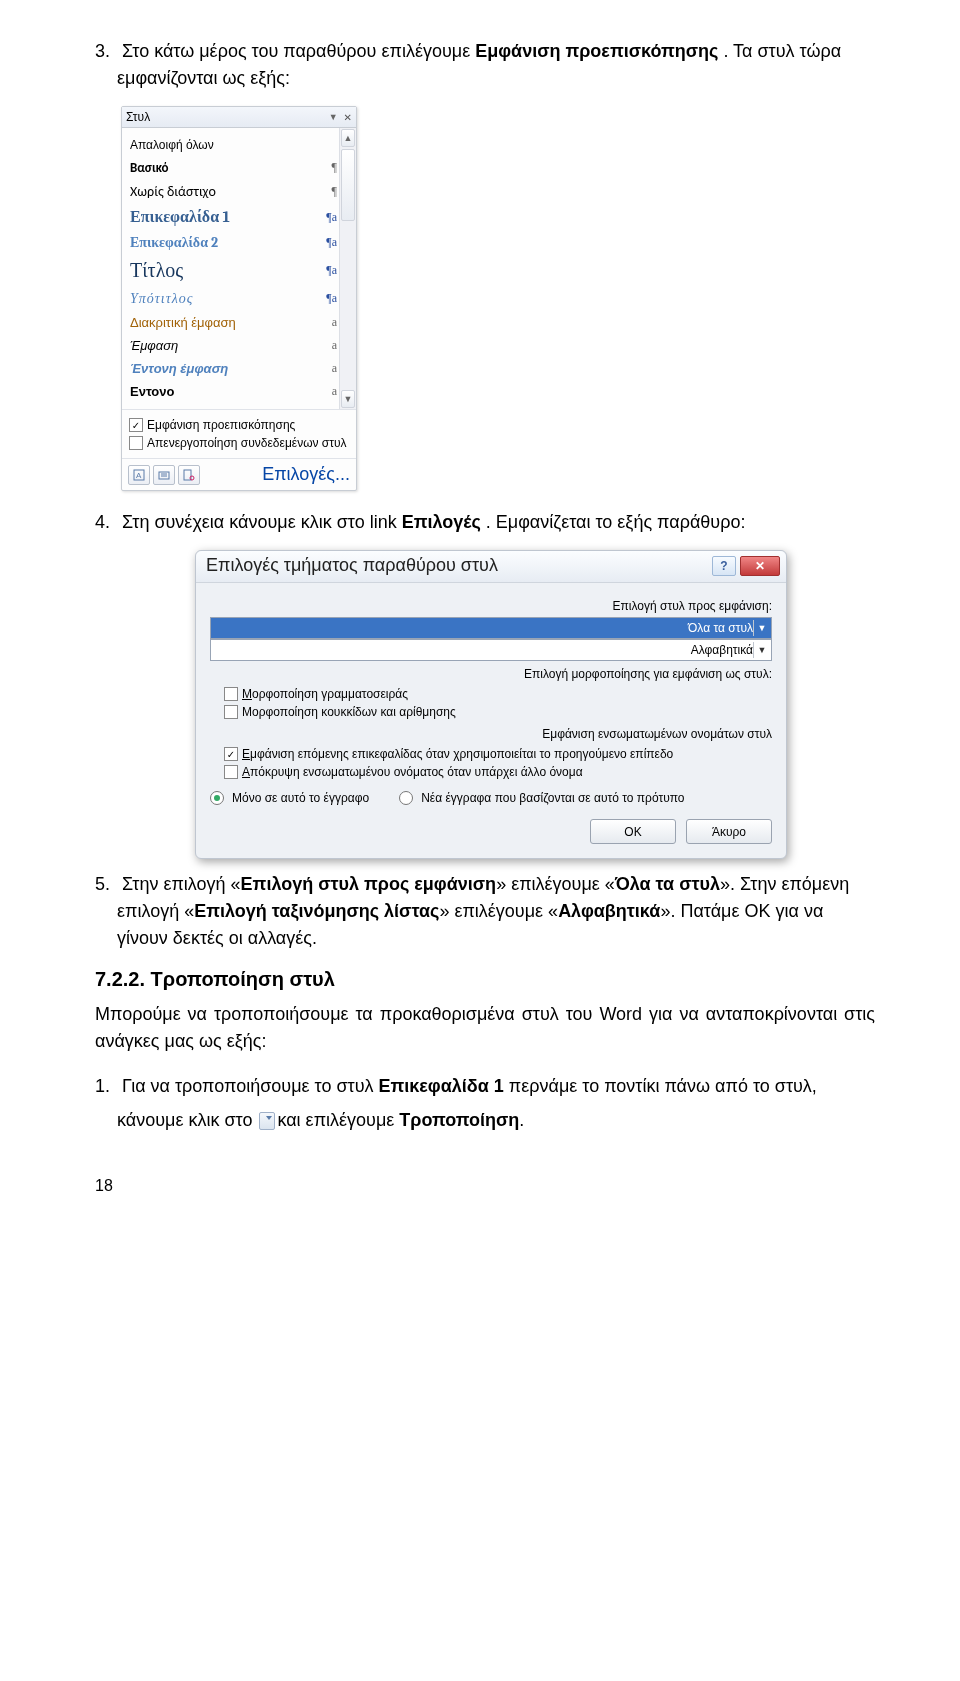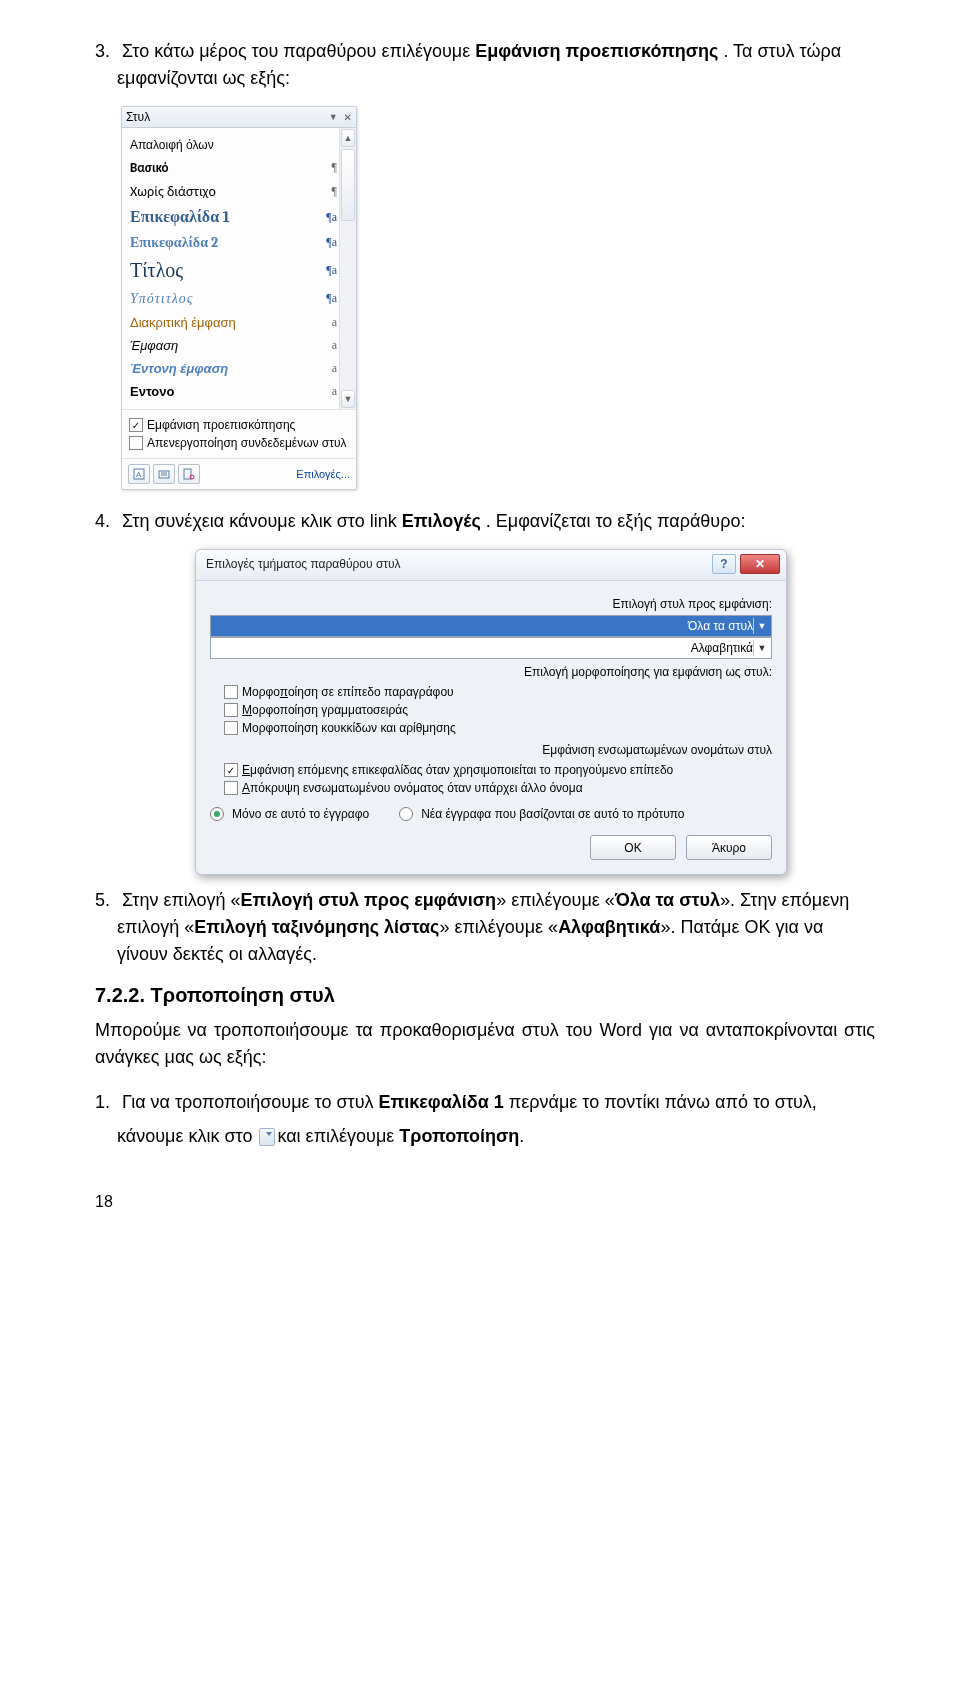--- a/index.html
+++ b/index.html
@@ -53,40 +53,40 @@
   .chk { width: 12px; height: 12px; border: 1px solid #888; display: inline-flex; align-items: center; justify-content: center; font-size: 10px; background: #fff; }
   .sp-botbar {
     border-top: 1px solid #e0e3e9;
     padding: 5px 6px;
     display: flex;
     align-items: center;
     justify-content: space-between;
   }
   .btn-grp { display: flex; gap: 3px; }
   .mini-btn { width: 20px; height: 18px; border: 1px solid #b8c0cc; border-radius: 2px; background: linear-gradient(#fff,#ebeef4); display: inline-flex; align-items: center; justify-content: center; }
-  .link { color: #0646a6; text-decoration: none; font-size: 11px; }
+  .link { color: #0646a6; text-decoration: none; font-size: 18px; }
 
   
   .dlg-wrap { margin: 6px 0 12px 100px; }
   .dlg {
     width: 590px;
     border: 1px solid #bfc6d0;
     border-radius: 6px;
     background: #eef1f5;
     box-shadow: 2px 3px 10px rgba(0,0,0,0.35);
     font-size: 12px;
   }
   .dlg-title {
     display: flex; align-items: center;
     padding: 4px 6px 6px 10px;
     background: linear-gradient(#fbfdff,#e7ecf3);
     border-bottom: 1px solid #cfd5dd;
     border-radius: 6px 6px 0 0;
   }
-  .dlg-title .t { flex: 1; font-size: 12px; color: #222; }
+  .dlg-title .t { flex: 1; font-size: 18px; color: #222; }
   .dlg-help {
     width: 22px; height: 18px; border: 1px solid #9eb8d7;
     background: linear-gradient(#f7fbff,#d7e5f5);
     border-radius: 2px; margin-right: 4px;
     display: inline-flex; align-items: center; justify-content: center;
     color: #3a5f9e; font-weight: bold;
   }
   .dlg-close {
     width: 38px; height: 18px; border: 1px solid #a03030;
     background: linear-gradient(#f08686,#c23a3a);
@@ -277,24 +277,20 @@
 
       <div class="dlg-combo">
         <span class="cv">Αλφαβητικά</span>
         <span class="combo-arrow">▼</span>
       </div>
 
       <div class="dlg-label">Επιλογή μορφοποίησης για εμφάνιση ως στυλ:</div>
       <div class="dlg-indent">
         <div class="chk-row">
           <span class="chk"></span>
-          <span>Μορφο<span class="under">π</span>οίηση σε επίπεδο παραγράφου</span>
-        </div>
-        <div class="chk-row">
-          <span class="chk"></span>
           <span><span class="under">Μ</span><span>ορφοποίηση γραμματοσειράς</span></span>
         </div>
         <div class="chk-row">
           <span class="chk"></span>
           <span>Μορφοποίηση κουκκίδων και αρίθμησης</span>
         </div>
       </div>
 
       <div class="dlg-label">Εμφάνιση ενσωματωμένων ονομάτων στυλ</div>
       <div class="dlg-indent">

